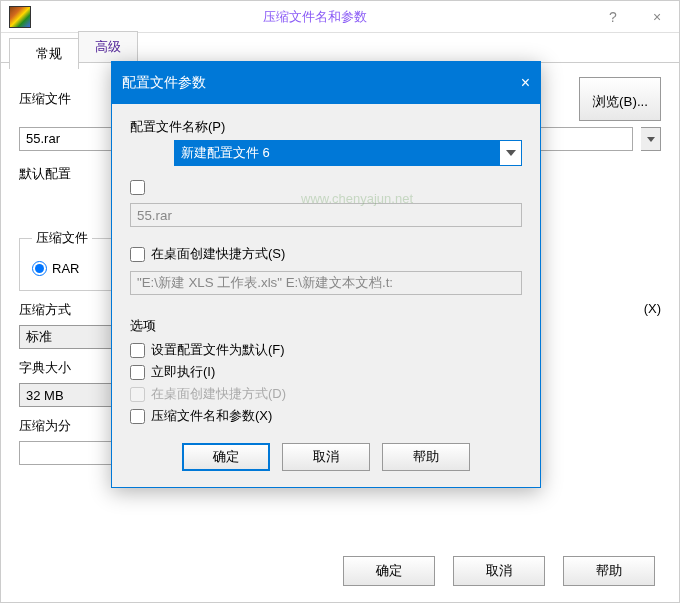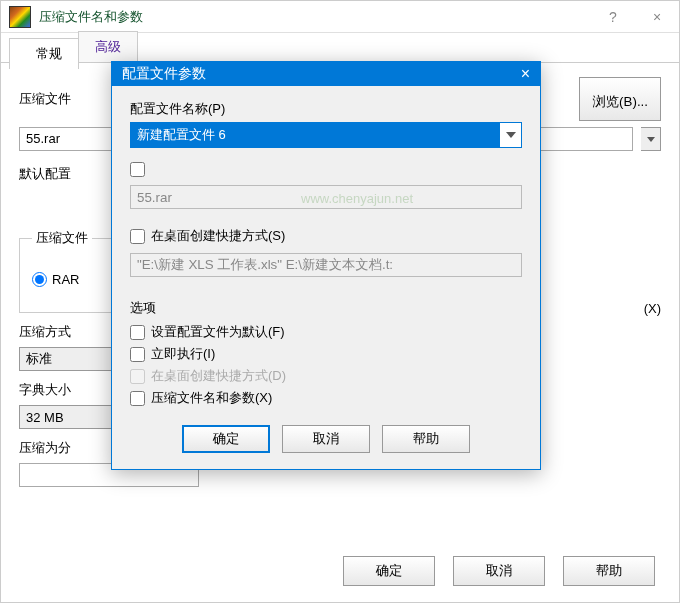--- a/index.html
+++ b/index.html
@@ -21,21 +21,21 @@
   display: flex;
   align-items: center;
   border-bottom: 1px solid #e0e0e0;
 }
 .winrar-icon {
   width: 22px; height: 22px;
   margin: 0 8px;
   background: linear-gradient(135deg, #8B4513 0%, #D2691E 30%, #FFD700 50%, #228B22 70%, #4169E1 100%);
   border: 1px solid #333;
 }
-.parent-title { flex: 1; color: #14532d; }
+.parent-title { flex: 1; color: #8b5cf6; text-align: center; }
 .parent-btns { display: flex; }
 .parent-btn { width: 44px; height: 32px; display: flex; align-items: center; justify-content: center; color: #888; font-size: 14px; }
 
 .tab-strip { display: flex; border-bottom: 1px solid #ccc; padding-left: 8px; height: 30px; align-items: flex-end; }
 .tab { padding: 6px 16px; border: 1px solid #ccc; border-bottom: none; margin-right: -1px; background: #f8f8f8; }
 .tab.active { background: #fff; position: relative; top: 7px; padding-left: 26px; }
 .tab.inactive { color: #4c1d95; }
 
 .parent-body { padding: 14px 18px; }
 .field-row { display: flex; align-items: center; margin-bottom: 6px; gap: 8px; }
@@ -59,21 +59,21 @@
   padding: 15px 12px;
   height: 44px;
 }
 
 fieldset {
   border: 1px solid #ccc;
   margin: 10px 0;
   padding: 10px 0 10px 12px;
 }
 legend { padding: 0 4px; }
-.radio-row { display: flex; align-items: center; gap: 5px; margin: 15px 0; }
+.radio-row { display: flex; align-items: center; gap: 5px; margin: 4px 0; }
 input[type=radio], input[type=checkbox] {
   width: 15px; height: 15px; margin: 0;
 }
 
 .parent-select {
   border: 1px solid #999;
   background: #eee;
   padding: 2px 6px;
   height: 24px;
   width: 180px;
@@ -88,36 +88,37 @@
   top: 60px;
   left: 110px;
   width: 430px;
   background: #f0f0f0;
   border: 1px solid #0078d7;
   box-shadow: 0 4px 20px rgba(0,0,0,0.3);
 }
 .modal-titlebar {
   background: #0078d7;
   color: #fff;
-  height: 24px;
+  height: 42px;
   display: flex;
   align-items: center;
   padding: 0 10px;
   font-size: 14px;
 }
 .modal-title { flex: 1; }
 .modal-close { font-size: 16px; cursor: pointer; }
 .modal-body { padding: 14px 18px 16px; }
 
 .section-label { margin-bottom: 4px; display: block; }
 .combo {
   display: flex;
   border: 1px solid #0078d7;
   height: 26px;
   margin-bottom: 14px;
+  margin-left: 44px;
 }
 .combo-input {
   flex: 1;
   background: #0078d7;
   color: #fff;
   padding: 2px 6px;
   display: flex;
   align-items: center;
   border: none;
 }

